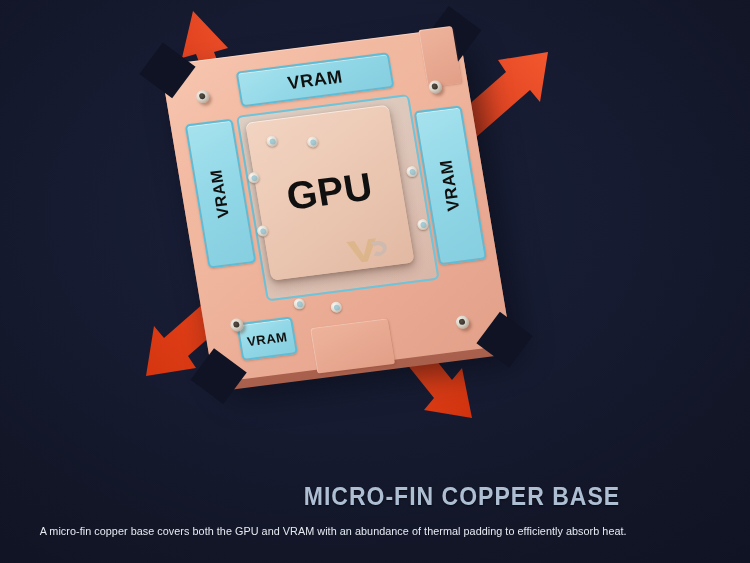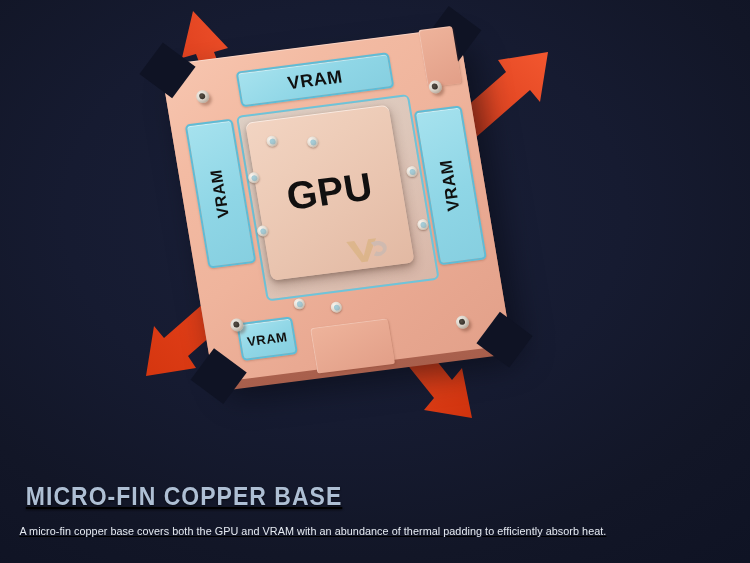--- a/index.html
+++ b/index.html
@@ -248,22 +248,21 @@
   #arrow-tr { left: 440px; top: 10px; width: 130px; height: 130px; }
   #arrow-bl { left: 130px; top: 290px; width: 130px; height: 130px; }
   #arrow-br { left: 400px; top: 318px; width: 140px; height: 120px; }
 
   
   #caption {
     position: absolute;
     left: 0;
     top: 470px;
     width: 646px;
-    text-align: left;
-    text-decoration: underline;
+    text-align: right;
   }
   #title {
     font-family: "Liberation Sans", sans-serif;
     font-weight: bold;
     font-size: 25px;
     letter-spacing: 1.1px;
     color: #aebfd4;
     transform: scaleX(.92);
     margin: 13px 0 0 0;
     line-height: 1.1;

